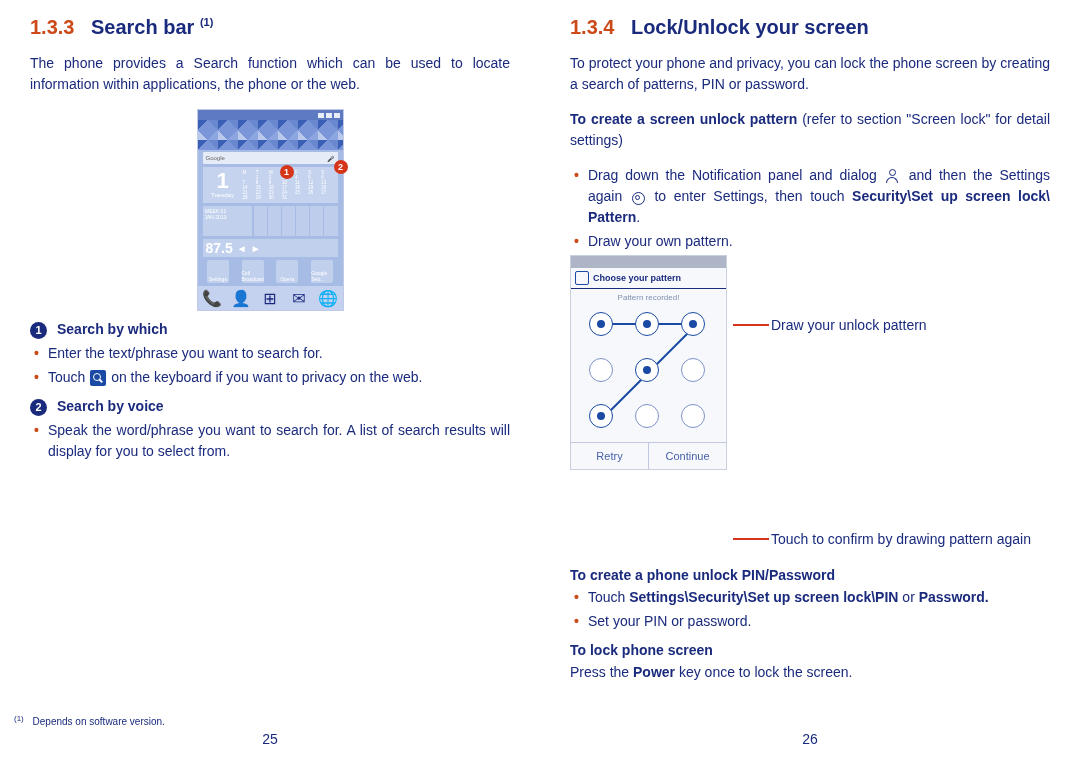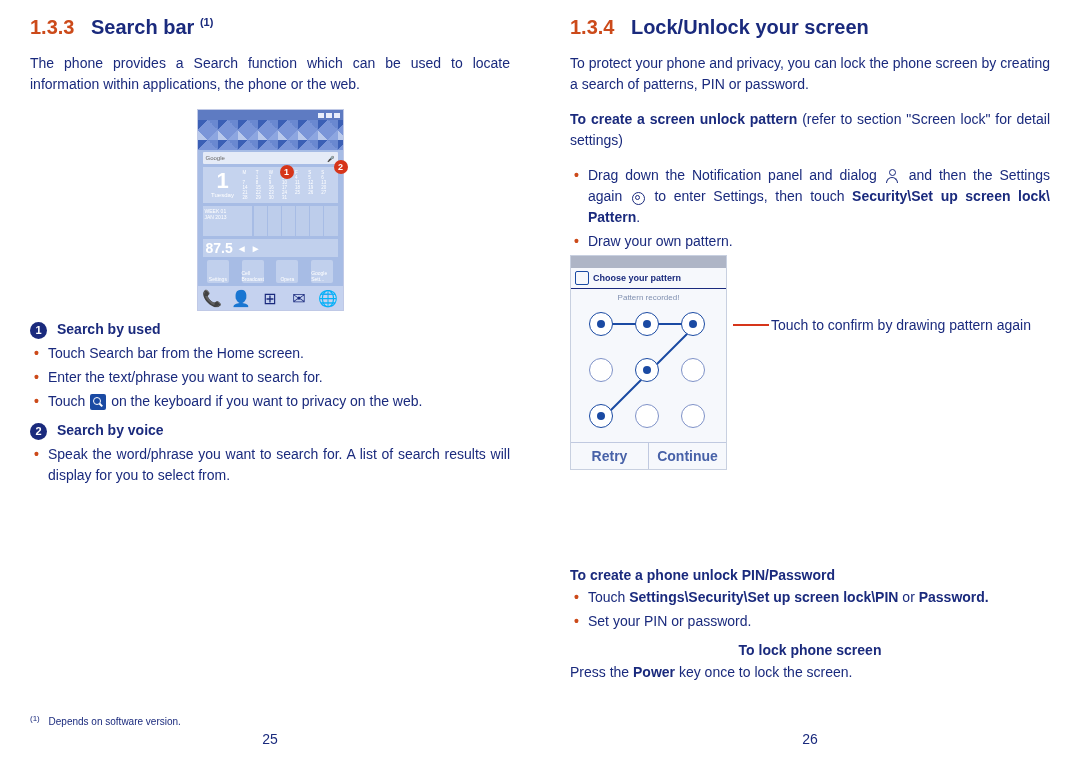--- a/index.html
+++ b/index.html
@@ -28,21 +28,21 @@
   .section-title .sup { font-size: 11px; vertical-align: super; }
   .body-text { color: #1a2a7d; font-size: 14px; line-height: 1.5; }
   .justify { text-align: justify; }
   .bold { font-weight: bold; }
   ul.b { list-style: none; padding: 0; margin: 0 0 0 4px; }
   ul.b li { position: relative; padding-left: 14px; margin: 3px 0; font-size: 14px; color:#1a2a7d; line-height:1.5; text-align: justify;}
   ul.b li::before { content: "•"; position: absolute; left: 0; top: 0; color: #cc4a1a; font-weight:bold; }
   .subhead { font-weight: bold; color: #1a2a7d; font-size: 14px; margin-top: 10px; margin-bottom: 4px;}
   .circle-num { display:inline-block; width:17px;height:17px;background:#1a2a7d;color:#fff;border-radius:50%;text-align:center;font-size:11px;line-height:17px;font-weight:bold;margin-right:10px;}
   .page-num { position: absolute; bottom: 20px; left: 0; width: 100%; text-align: center; font-size: 14px; color: #1a2a7d; }
-  .footnote { position: absolute; bottom: 40px; left: 30px; font-size: 10px; color:#1a2a7d;}
+  .footnote { position: absolute; bottom: 40px; left: 14px; font-size: 10px; color:#1a2a7d;}
   .footnote .sup{font-size:8px; vertical-align:super; margin-right:6px;}
   .inline-icon { display:inline-block; width:16px; height:16px; background:#1a4aa3; vertical-align:middle; border-radius:2px; position:relative; margin:0 1px;}
   .inline-icon.search::after{content:""; position:absolute; width:6px;height:6px;border:1.5px solid #fff;border-radius:50%; top:3px;left:3px;}
   .inline-icon.search::before{content:""; position:absolute; width:4px; height:1.5px; background:#fff; transform:rotate(45deg); top:10px; left:9px;}
   .inline-icon.mic::after{content:""; position:absolute; width:4px;height:7px;background:#fff;border-radius:3px;top:2px;left:6px;}
   .inline-icon.mic::before{content:""; position:absolute; width:8px;height:4px;border:1px solid #fff;border-top:none;border-radius:0 0 6px 6px;top:7px;left:3px;}
   .inline-plain { display:inline-block; vertical-align:middle; width:14px;height:14px; position:relative; margin:0 2px;}
   .inline-plain.usericon::before{content:"";position:absolute;width:5px;height:5px;border:1.5px solid #1a2a7d;border-radius:50%;top:0;left:3px;}
   .inline-plain.usericon::after{content:"";position:absolute;width:10px;height:5px;border:1.5px solid #1a2a7d;border-bottom:none;border-radius:6px 6px 0 0;top:8px;left:0;}
   .inline-plain.gear{border:1.5px solid #1a2a7d; border-radius:50%; width:11px;height:11px;top:1px;}
@@ -83,21 +83,21 @@
   .phone2 .titlebar{height:20px;display:flex;align-items:center;font-size:9px;font-weight:bold;color:#1a2a7d;padding:0 4px;gap:4px;border-bottom:1px solid #1a2a7d;}
   .phone2 .titlebar .gi{width:12px;height:12px;border:1.5px solid #1a4aa3;border-radius:2px;}
   .phone2 .msg{font-size:8px;color:#8090b0;text-align:center;padding:4px 0;}
   .pattern-area{padding:6px 14px 10px 14px;}
   .pattern-grid{display:grid;grid-template-columns:repeat(3,1fr);grid-template-rows:repeat(3,1fr);gap:18px;width:120px;height:120px;margin:auto;position:relative;}
   .pattern-grid .dot{width:22px;height:22px;border:1.5px solid #7f92c8;border-radius:50%;position:relative;background:#fff;}
   .pattern-grid .dot.active{border-color:#1a4aa3;}
   .pattern-grid .dot.active::after{content:"";position:absolute;width:8px;height:8px;background:#1a4aa3;border-radius:50%;top:7px;left:7px;}
   .pattern-grid svg.lines{position:absolute;top:0;left:0;width:120px;height:120px;pointer-events:none;}
   .phone2 .bottombar{height:26px;border-top:1px solid #c0c9e0;display:flex;}
-  .phone2 .bottombar .btn{flex:1;display:flex;align-items:center;justify-content:center;font-size:14px;color:#4862a8;font-weight:bold;}
+  .phone2 .bottombar .btn{flex:1;display:flex;align-items:center;justify-content:center;font-size:11px;color:#4862a8;}
   .phone2 .bottombar .sep{width:1px;background:#c0c9e0;}
 
   .callout{display:flex;align-items:center;margin-left:6px;}
   .callout .line{height:2px;background:#d6351a;}
   .callout .txt{font-size:14px;color:#1a2a7d;margin-left:2px;}
 </style>
 </head>
 <body>
 
 <div class="page-container">
@@ -203,24 +203,23 @@
       <div class="bottom">
         <div class="b">📞</div>
           <div class="b">👤</div>
           <div class="b">⊞</div>
           <div class="b">✉</div>
           <div class="b">🌐</div>
       </div>
     </div>
 
     <div class="subhead">
-      <span class="circle-num">1</span><span>Search by used</span>
+      <span class="circle-num">1</span><span>Search by which</span>
     </div>
     <ul class="b">
-      <li>Touch Search bar from the Home screen.</li>
       <li>Enter the text/phrase you want to search for.</li>
       <li>
         <span>Touch </span>
         <span class="inline-icon search"></span>
         <span> on the keyboard if you want to privacy on the web.</span>
       </li>
     </ul>
 
     <div class="subhead">
       <span class="circle-num">2</span><span>Search by voice</span>
@@ -284,37 +283,41 @@
         </div>
         <div class="bottombar">
           <div class="btn">Retry</div>
           <div class="sep"></div>
           <div class="btn">Continue</div>
         </div>
       </div>
       <div style="display:flex;flex-direction:column;justify-content:space-between;height:230px;padding-top:62px;padding-bottom:6px;">
         <div class="callout">
           <div class="line" style="width:36px;"></div>
+            <div class="txt">Draw your unlock pattern</div>
+        </div>
+        <div class="callout">
+          <div class="line" style="width:36px;"></div>
             <div class="txt">Touch to confirm by drawing pattern again</div>
         </div>
       </div>
     </div>
 
     <div class="subhead" style="margin-top:14px;">To create a phone unlock PIN/Password</div>
     <ul class="b">
       <li>
         <span>Touch </span>
         <span class="bold">Settings\Security\Set up screen lock\PIN</span>
         <span> or </span>
         <span class="bold">Password.</span>
       </li>
       <li>Set your PIN or password.</li>
     </ul>
 
-    <div class="subhead" style="margin-left:0;text-align:center;">To lock phone screen</div>
+    <div class="subhead" style="margin-left:0;">To lock phone screen</div>
     <p class="body-text" style="margin-top:4px;">
       <span>Press the </span>
       <span class="bold">Power</span>
       <span> key once to lock the screen.</span>
     </p>
 
     <div class="page-num">26</div>
   </div>
 
 </div>

